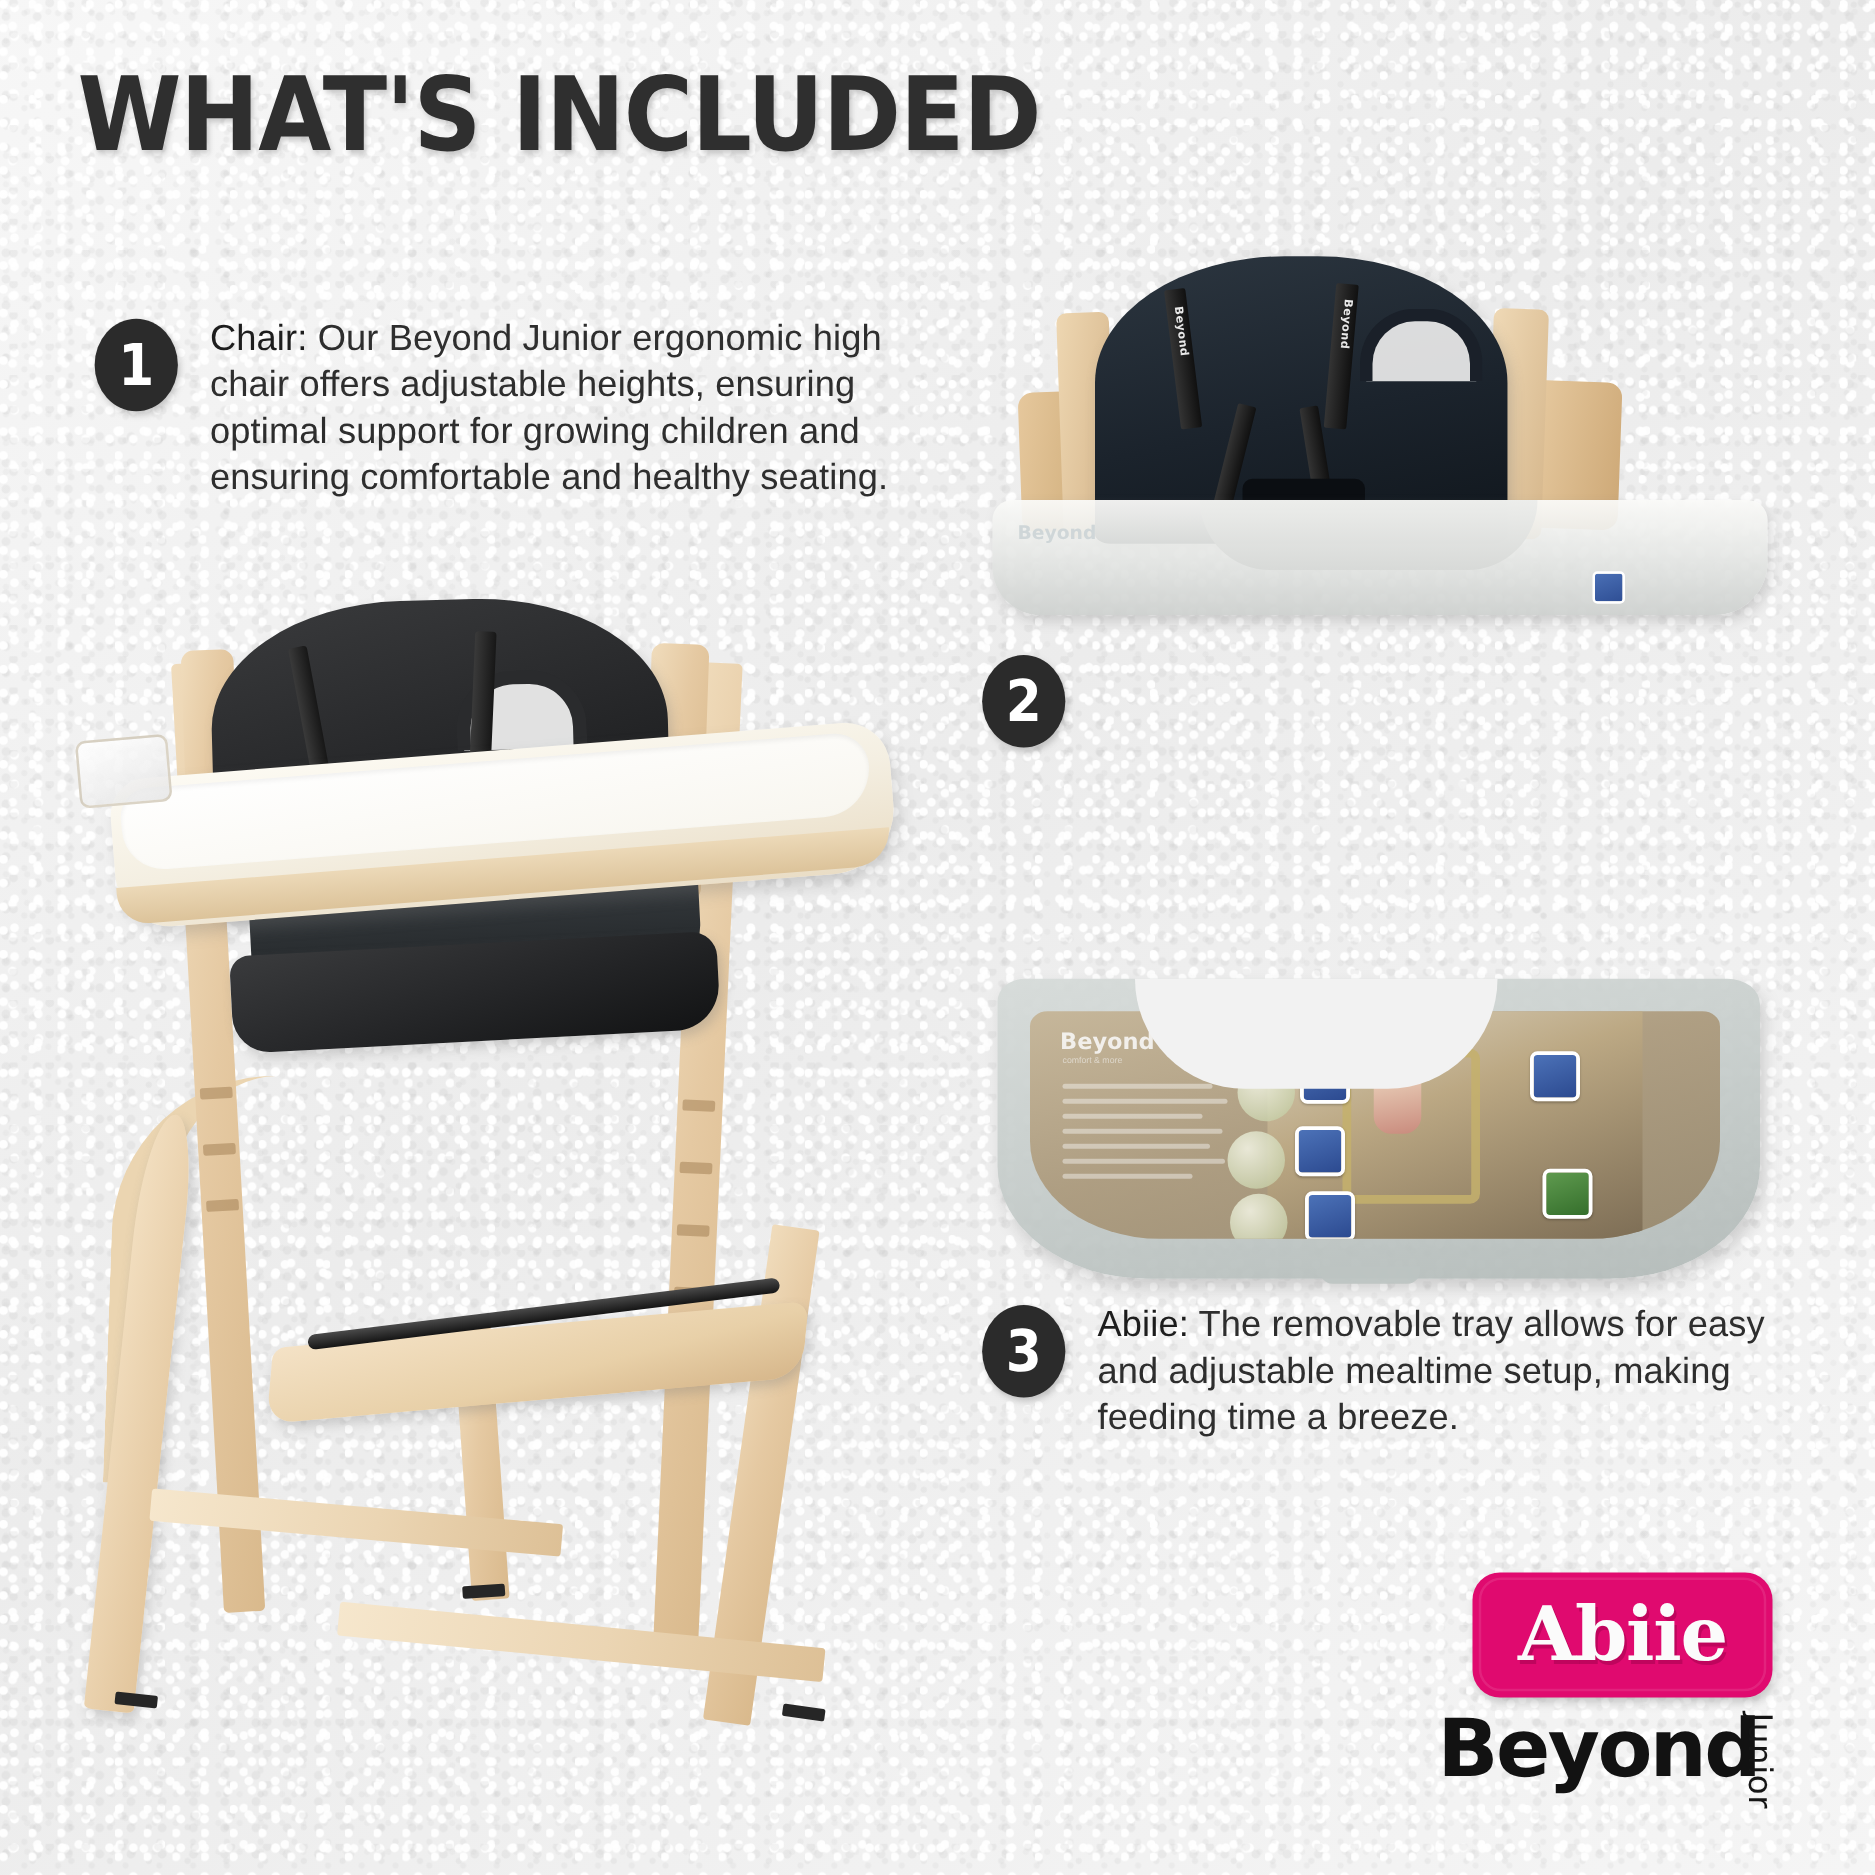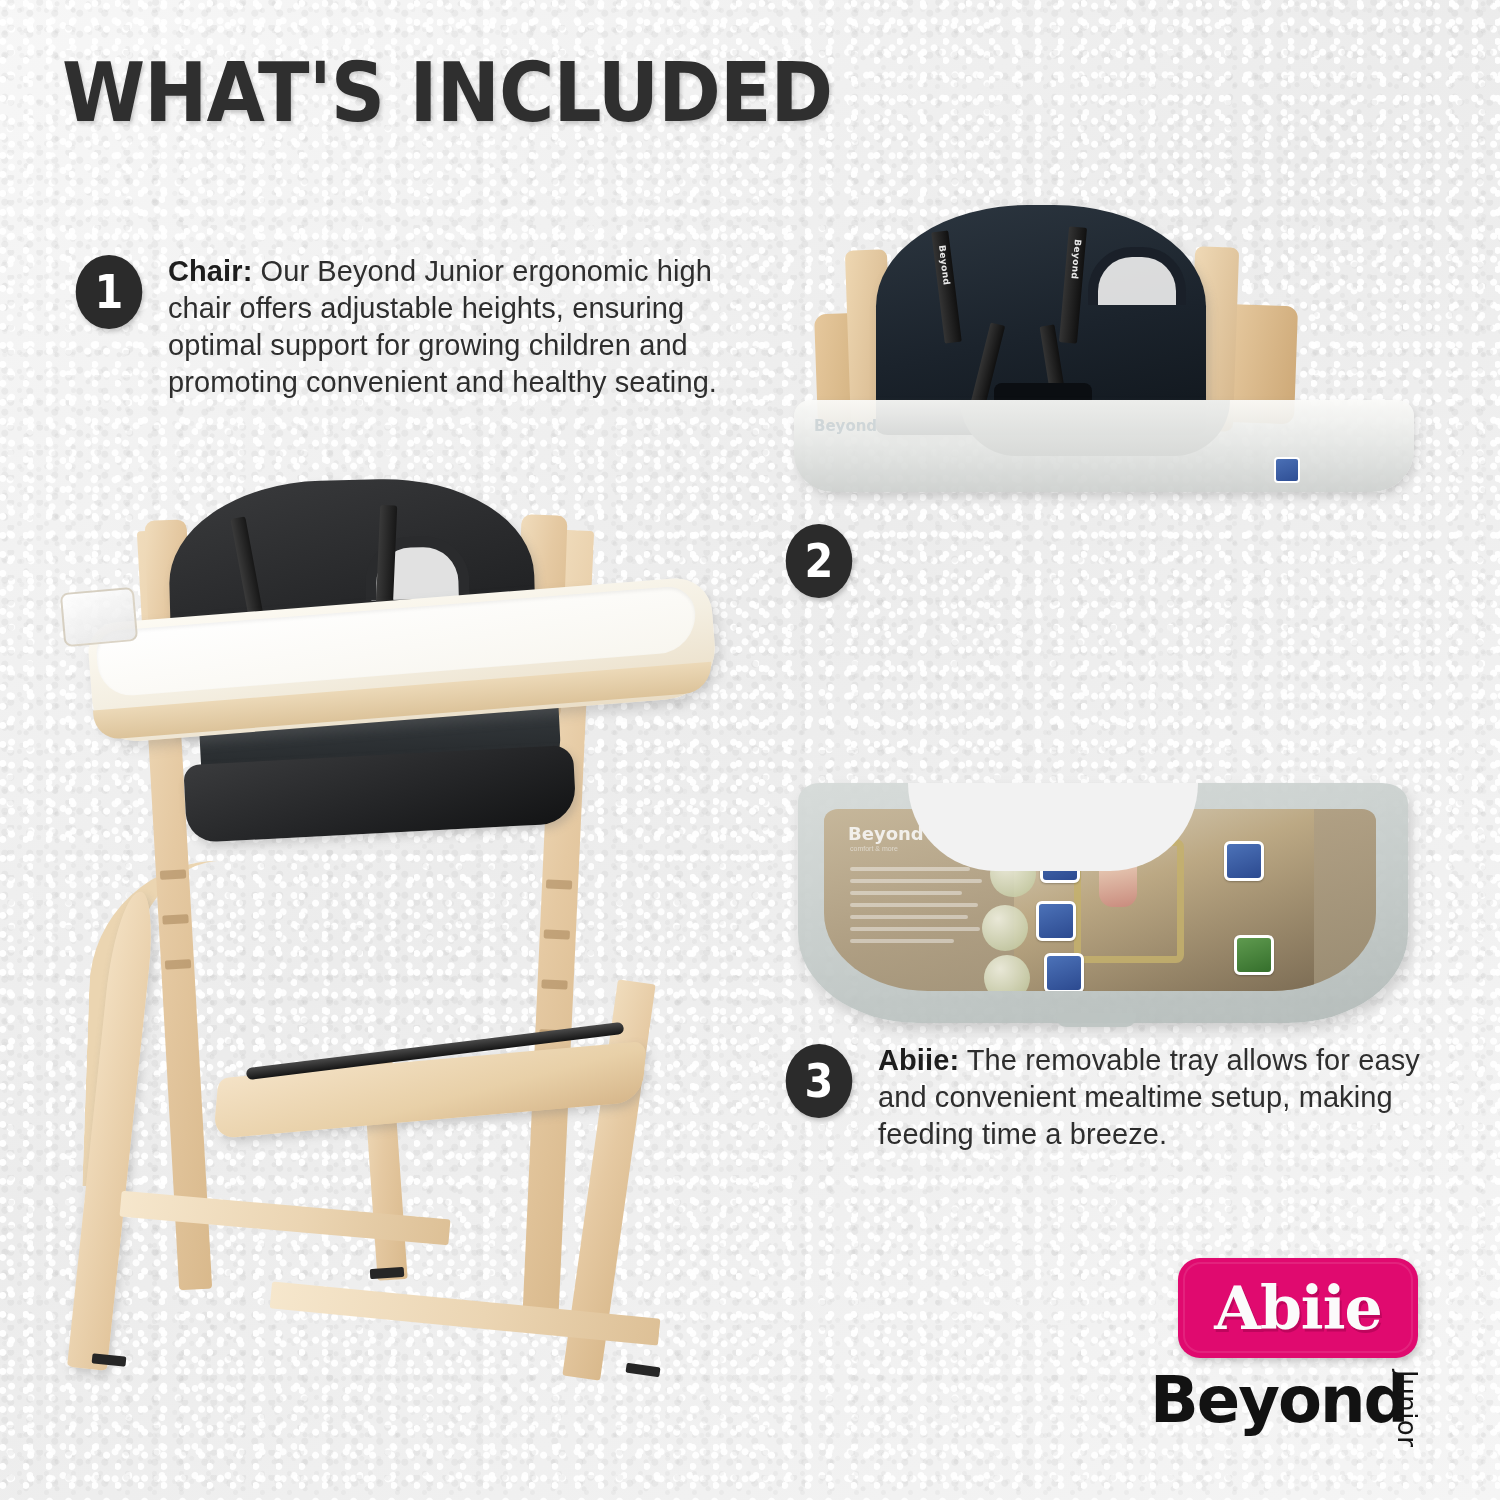--- a/index.html
+++ b/index.html
@@ -47,21 +47,21 @@
     color:#fff;font-family:"DejaVu Sans", sans-serif;
     font-weight:bold;font-size:46px;line-height:46px;
     transform:scaleX(.9);
     margin-top:2px;
   }
   .itxt{
     margin-left:22px;
     font-size:29px;line-height:37px;color:#2e2e2e;
     font-weight:400;letter-spacing:.1px;
   }
-  .itxt b{font-weight:bold;color:#1d1d1d;}
+  .itxt b{font-weight:normal;color:#1d1d1d;}
   #item1{left:72px;top:253px;width:690px;}
   #item2{left:782px;top:522px;width:680px;}
   #item3{left:782px;top:1042px;width:680px;}
 
   
   .photo{position:absolute;}
   #chair{left:70px;top:460px;width:680px;height:920px;}
   .wood{background:linear-gradient(100deg,#f0dcbc 0%,#e5c9a2 45%,#d9b98c 100%);}
   .woodL{background:linear-gradient(100deg,#f6e7cd 0%,#ebd5b3 55%,#ddc096 100%);}
   .blk{background:linear-gradient(165deg,#3a3b3d 0%,#242527 55%,#121314 100%);}
@@ -231,32 +231,32 @@
 </head>
 <body>
 
 <div id="page">
 
   <div class="title">WHAT'S INCLUDED</div>
 
   <div class="item" id="item1">
     <div class="badge">1</div>
     <div class="itxt">
-      <b>Chair:</b><span> Our Beyond Junior ergonomic high chair offers adjustable heights, ensuring optimal support for growing children and promoting convenient and healthy seating.</span>
+      <b>Chair:</b><span> Our Beyond Junior ergonomic high chair offers adjustable heights, ensuring optimal support for growing children and ensuring comfortable and healthy seating.</span>
     </div>
   </div>
 
   <div class="item" id="item2">
     <div class="badge">2</div>
   </div>
 
   <div class="item" id="item3">
     <div class="badge">3</div>
     <div class="itxt">
-      <b>Abiie:</b><span> The removable tray allows for easy and convenient mealtime setup, making feeding time a breeze.</span>
+      <b>Abiie:</b><span> The removable tray allows for easy and adjustable mealtime setup, making feeding time a breeze.</span>
     </div>
   </div>
 
   <div class="photo" id="chair">
 
     <div id="legFrontArc"></div>
     <div id="legFront" class="woodL shade"></div>
     <div id="postL" class="wood">
       <div class="notch" style="top:340px"></div>
       <div class="notch" style="top:385px"></div>

